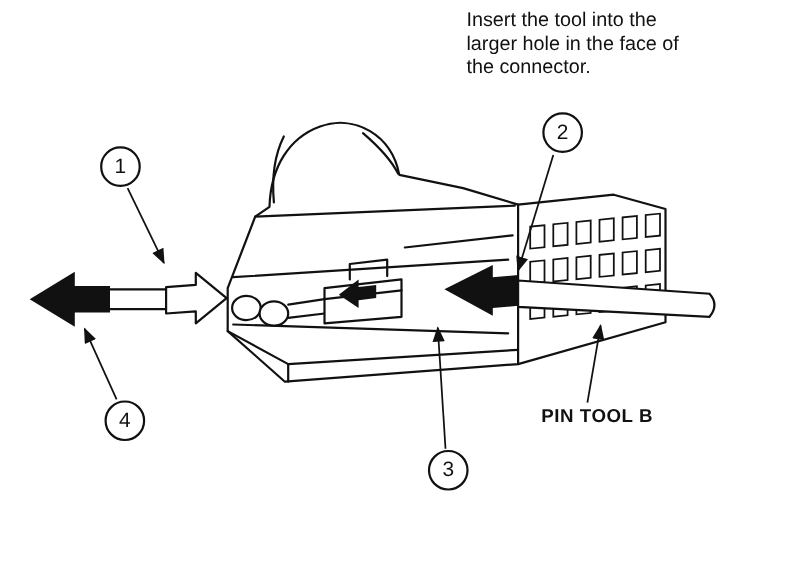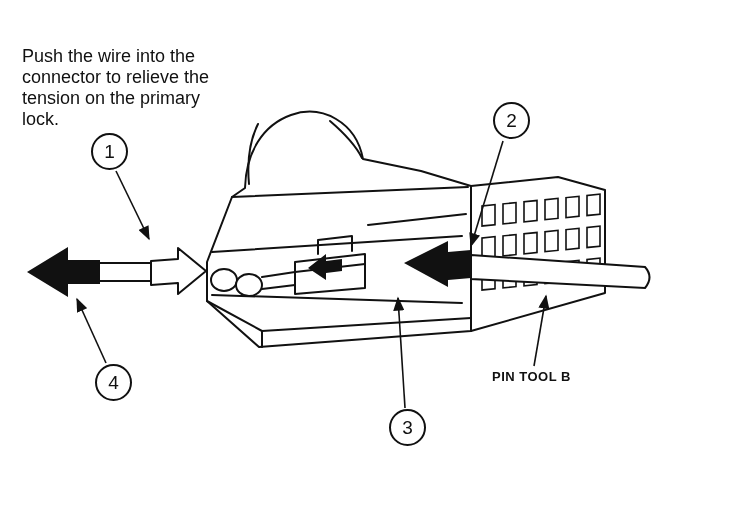--- a/index.html
+++ b/index.html
@@ -29,21 +29,21 @@
     border-radius: 50%;
     background: #ffffff;
     display: flex;
     align-items: center;
     justify-content: center;
     font-size: 19px;
     color: #111111;
   }
   .pin-label {
     position: absolute;
-    font-size: 13px;
+    font-size: 17px;
     font-weight: bold;
     letter-spacing: 0.5px;
     color: #111111;
   }
 </style>
 </head>
 <body>
 
 <div class="figure">
 
@@ -115,24 +115,23 @@
 
     <g stroke="#111111" stroke-width="1.6" fill="none">
       <path marker-end="url(#ah)" d="M 116,171 L 149,239"></path>
       <path marker-end="url(#ah)" d="M 503,141 L 471,246"></path>
       <path marker-end="url(#ah)" d="M 405,408 L 398,298"></path>
       <path marker-end="url(#ah)" d="M 106,363 L 77,299"></path>
       <path marker-end="url(#ah)" d="M 534,366 L 546,296"></path>
     </g>
   </svg>
 
-  <div class="note" style="left:22px; top:46px; width:240px;">Push the wire into the
-connector to relieve the
-tension on the primary
-lock.</div>
+  <div class="note" style="left:424px; top:8px; width:250px;">Insert the tool into the
+larger hole in the face of
+the connector.</div>
 
   <div class="badge" style="left:91px; top:133px;">1</div>
   <div class="badge" style="left:493px; top:102px;">2</div>
   <div class="badge" style="left:389px; top:409px;">3</div>
   <div class="badge" style="left:95px; top:364px;">4</div>
 
   <div class="pin-label" style="left:492px; top:369px;">PIN TOOL B</div>
 
 </div>
 

